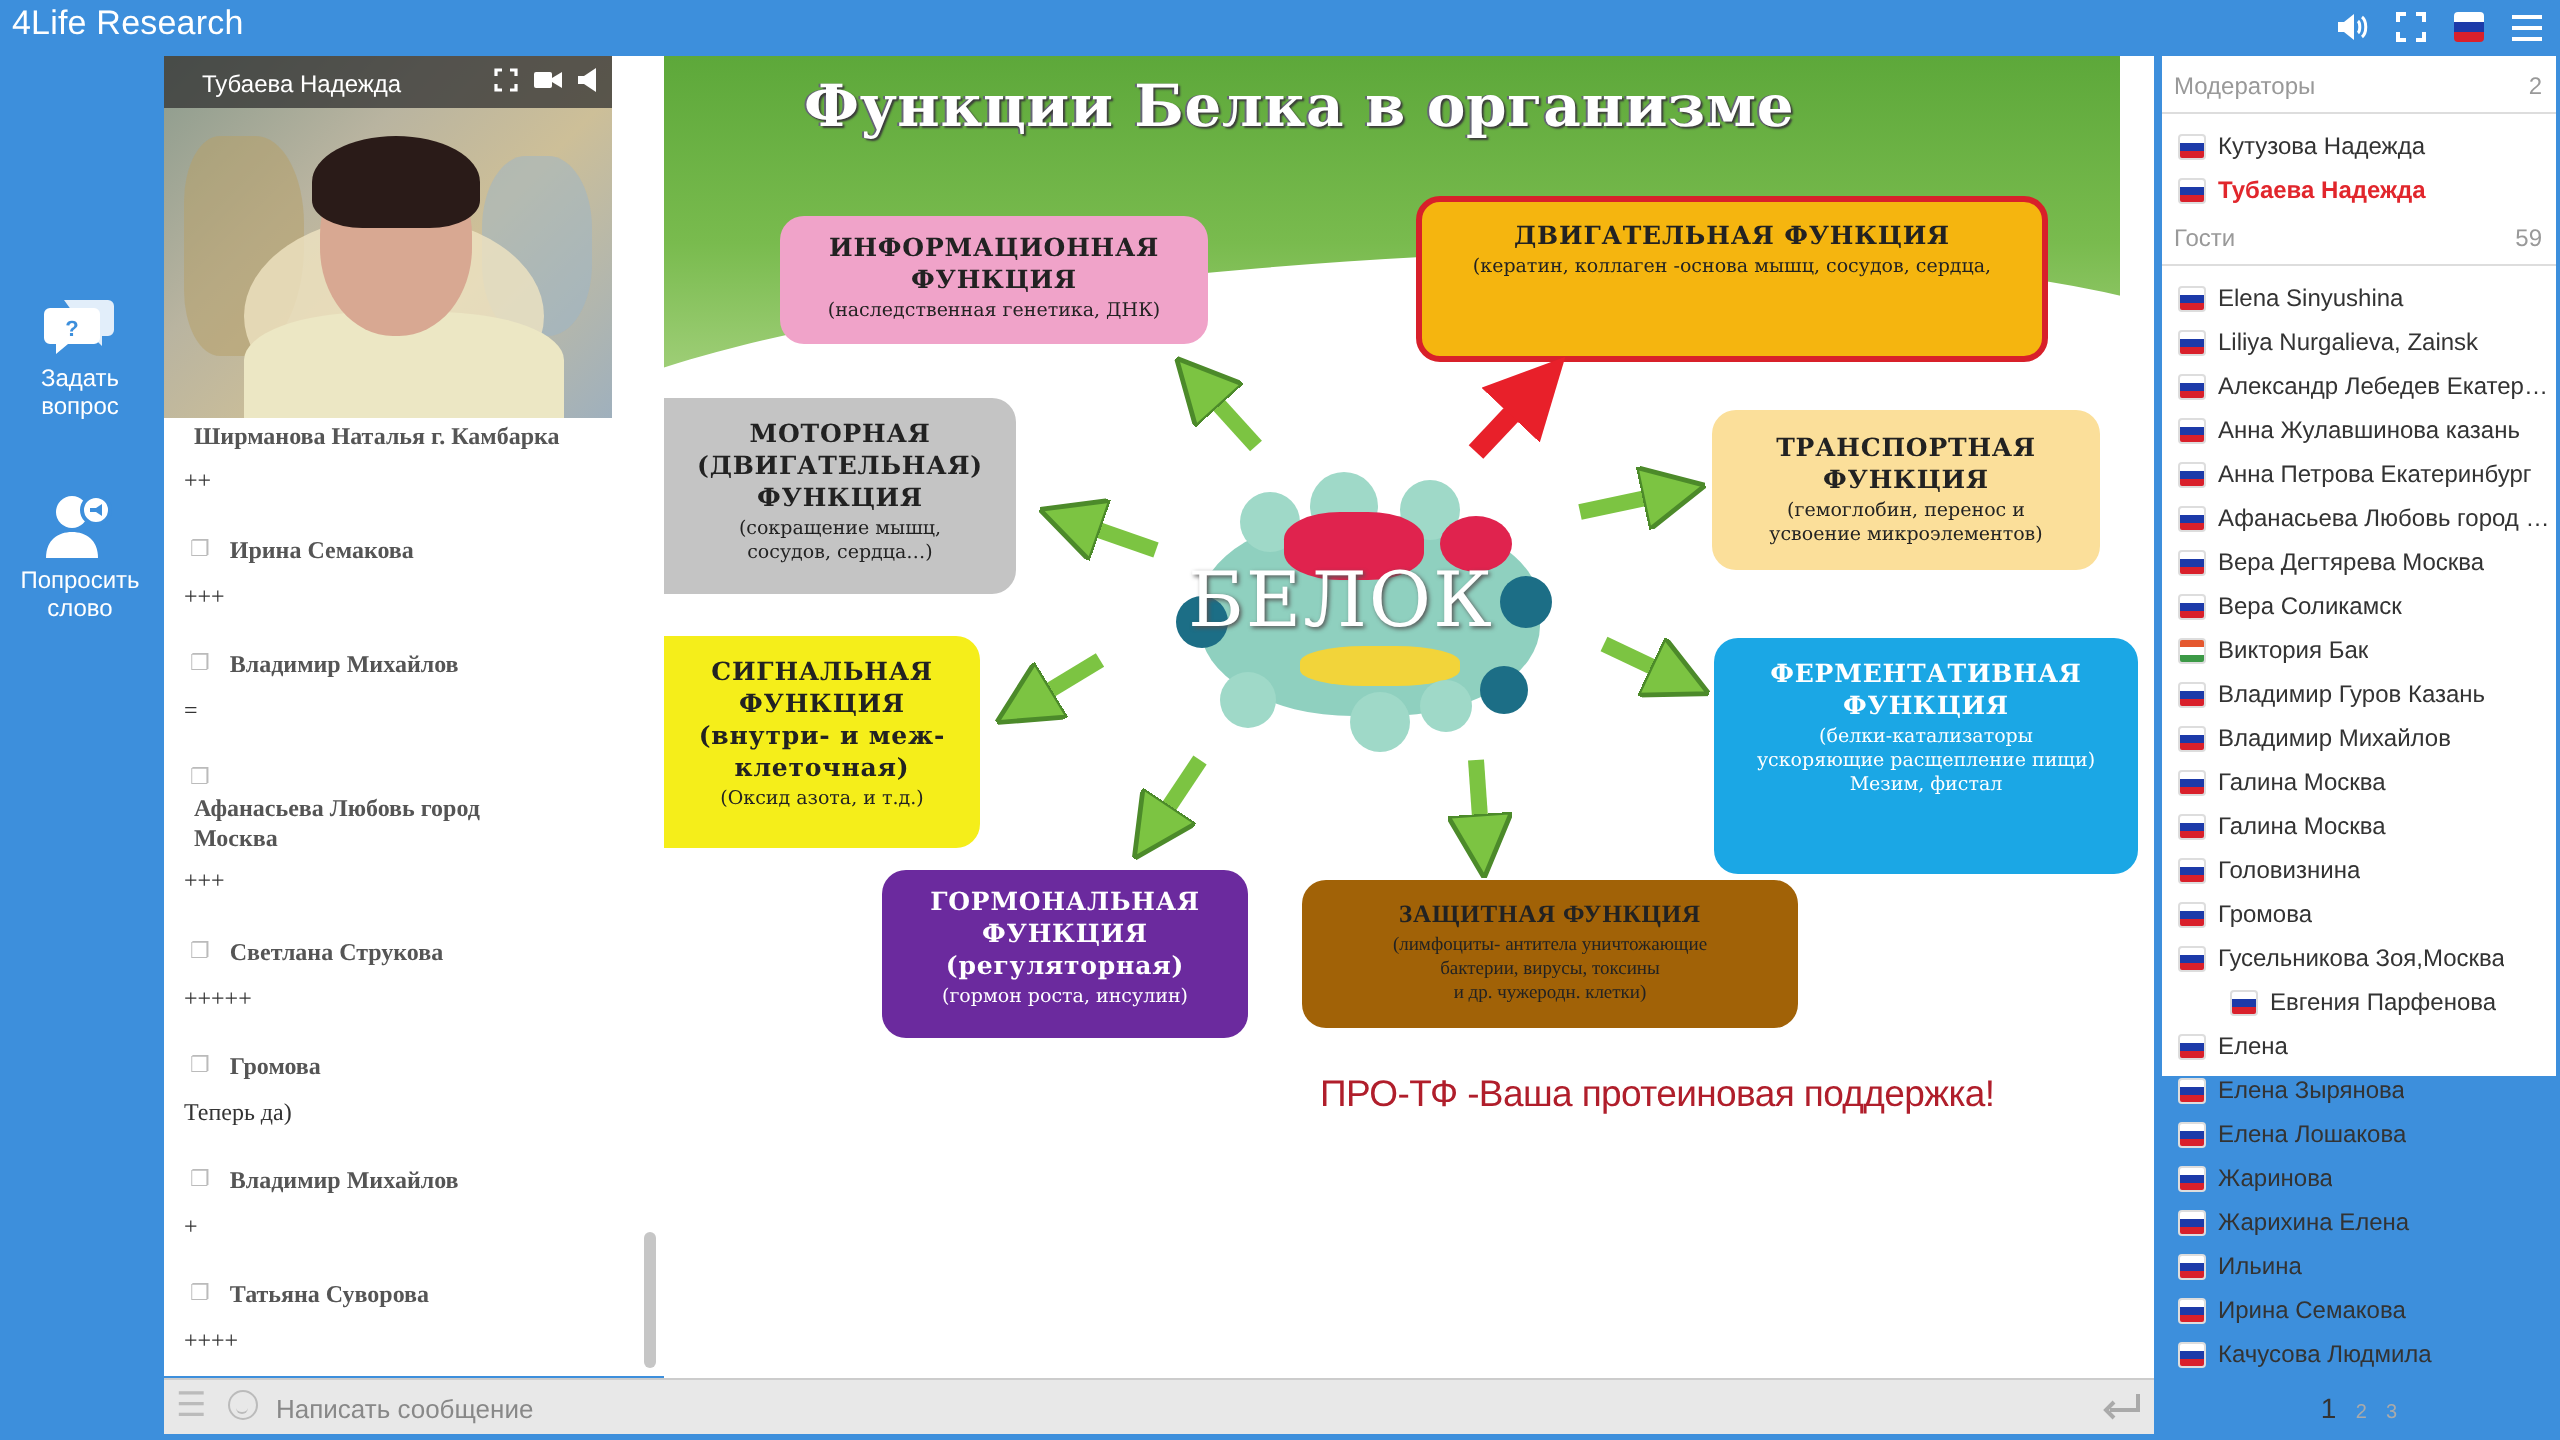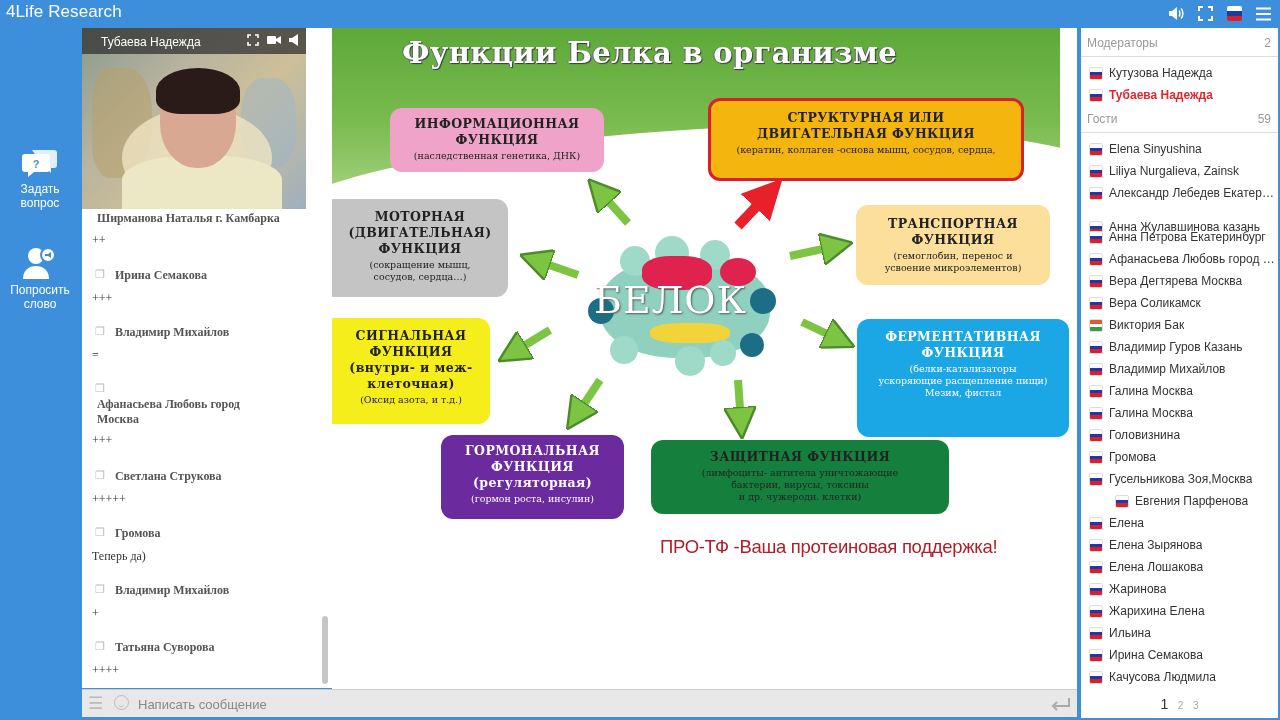--- a/index.html
+++ b/index.html
@@ -49,21 +49,21 @@
   .slide-title { position: absolute; left: 70px; top: 8px; font-family: "DejaVu Serif", serif; font-weight: bold; font-size: 29px; color: #fff; text-shadow: 1px 1px 1px #3a3a3a, -1px 0 0 #667; letter-spacing: 0.3px; }
   .fbox { position: absolute; border-radius: 12px; font-family: "DejaVu Serif", serif; text-align: center; color: #222; }
   .fbox .ft { font-weight: bold; font-size: 12.5px; line-height: 16px; letter-spacing: 0.4px; }
   .fbox .fs { font-size: 9.5px; line-height: 12px; margin-top: 2px; }
 
   .molecule { position: absolute; left: 248px; top: 200px; width: 210px; height: 150px; }
   .molecule .ball { position: absolute; border-radius: 50%; }
   .belok { position: absolute; left: 262px; top: 250px; font-family: "DejaVu Serif", serif; font-size: 38px; color: #fff; text-shadow: 1px 1px 2px #555; letter-spacing: 1px; }
   .slogan { position: absolute; left: 328px; top: 508px; font-family: "Liberation Sans", sans-serif; font-size: 18.5px; color: #b01e2b; letter-spacing: -0.3px; }
 
-  .right-panel { position: absolute; left: 1081px; top: 28px; width: 197px; height: 690px; background: #fff; font-family: "Liberation Sans", sans-serif; }
+  .right-panel { position: absolute; left: 1081px; top: 28px; width: 197px; height: 510px; background: #fff; font-family: "Liberation Sans", sans-serif; }
   .rp-header { position: absolute; left: 6px; width: 184px; font-size: 12px; color: #999; display: flex; justify-content: space-between; }
   .rp-divider { position: absolute; left: 0; width: 197px; height: 1px; background: #ddd; }
   .user { position: absolute; left: 8px; width: 186px; font-size: 12px; color: #333; white-space: nowrap; overflow: hidden; text-overflow: ellipsis; cursor: pointer; display: flex; align-items: center; }
   .user .flag { width: 14px; height: 13px; border-radius: 2px; margin-right: 6px; flex-shrink: 0; border: 1px solid #ddd; }
   .flag.ru { background: linear-gradient(180deg, #fff 0 33%, #1c3aa9 33% 66%, #d9202b 66% 100%); }
   .flag.hu { background: linear-gradient(180deg, #e5582f 0 33%, #fff 33% 66%, #3c9a47 66% 100%); }
   .user .uname { overflow: hidden; text-overflow: ellipsis; }
   .user.highlight { color: #e1262c; font-weight: bold; }
   .pager { position: absolute; left: 0; top: 668px; width: 197px; text-align: center; font-size: 13px; }
   .pager span { margin: 0 3px; cursor: pointer; }
@@ -225,21 +225,20 @@
     <div class="slide-wave"></div>
     <div class="slide-title">Функции Белка в организме</div>
 
     <div class="fbox" style="left:58px;top:80px;width:214px;height:64px;background:#f0a3c9;padding-top:8px;">
       <div class="ft">ИНФОРМАЦИОННАЯ</div>
       <div class="ft">ФУНКЦИЯ</div>
       <div class="fs">(наследственная генетика, ДНК)</div>
     </div>
 
     <div class="fbox" style="left:376px;top:70px;width:316px;height:83px;background:#f5b50f;border:3px solid #d8202a;padding-top:9px;">
-      <div class="ft">СТРУКТУРНАЯ ИЛИ</div>
       <div class="ft">ДВИГАТЕЛЬНАЯ ФУНКЦИЯ</div>
       <div class="fs">(кератин, коллаген -основа мышц, сосудов, сердца,</div>
     </div>
 
     <div class="fbox" style="left:0;top:171px;width:176px;height:98px;background:#c4c4c4;border-radius:0 12px 12px 0;padding-top:10px;">
       <div class="ft">МОТОРНАЯ</div>
       <div class="ft">(ДВИГАТЕЛЬНАЯ)</div>
       <div class="ft">ФУНКЦИЯ</div>
       <div class="fs">(сокращение мышц,</div>
       <div class="fs" style="margin-top:0;">сосудов, сердца…)</div>
@@ -268,21 +267,21 @@
       <div class="fs" style="margin-top:0;">Мезим, фистал</div>
     </div>
 
     <div class="fbox" style="left:109px;top:407px;width:183px;height:84px;background:#6b2a9e;color:#fff;padding-top:8px;">
       <div class="ft" style="color:#fff;">ГОРМОНАЛЬНАЯ</div>
       <div class="ft" style="color:#fff;">ФУНКЦИЯ</div>
       <div class="ft" style="color:#fff;">(регуляторная)</div>
       <div class="fs">(гормон роста, инсулин)</div>
     </div>
 
-    <div class="fbox" style="left:319px;top:412px;width:298px;height:74px;background:#15803d;padding-top:9px;">
+    <div class="fbox" style="left:319px;top:412px;width:248px;height:74px;background:#a16207;padding-top:9px;font-family:Liberation Serif, serif;">
       <div class="ft">ЗАЩИТНАЯ ФУНКЦИЯ</div>
       <div class="fs">(лимфоциты- антитела уничтожающие</div>
       <div class="fs" style="margin-top:0;">бактерии, вирусы, токсины</div>
       <div class="fs" style="margin-top:0;">и др. чужеродн. клетки)</div>
     </div>
 
     <svg style="position:absolute;left:0;top:0;" width="740" height="560">
       <defs>
         <marker id="gh" markerWidth="4" markerHeight="4" refX="2" refY="2" orient="auto">
             <path d="M0 0L4 2L0 4z" fill="#7cc442" stroke="#4c8a2a" stroke-width="0.3"></path>
@@ -348,21 +347,21 @@
         <span class="uname">Elena Sinyushina</span>
       </div>
     <div class="user" style="top:136px;">
         <span class="flag ru"></span>
         <span class="uname">Liliya Nurgalieva, Zainsk</span>
       </div>
     <div class="user" style="top:158px;">
         <span class="flag ru"></span>
         <span class="uname">Александр Лебедев Екатеринбург</span>
       </div>
-    <div class="user" style="top:192px;">
+    <div class="user" style="top:180px;">
         <span class="flag ru"></span>
         <span class="uname">Анна Жулавшинова казань</span>
       </div>
     <div class="user" style="top:202px;">
         <span class="flag ru"></span>
         <span class="uname">Анна Петрова Екатеринбург</span>
       </div>
     <div class="user" style="top:224px;">
         <span class="flag ru"></span>
         <span class="uname">Афанасьева Любовь город Москва</span>

